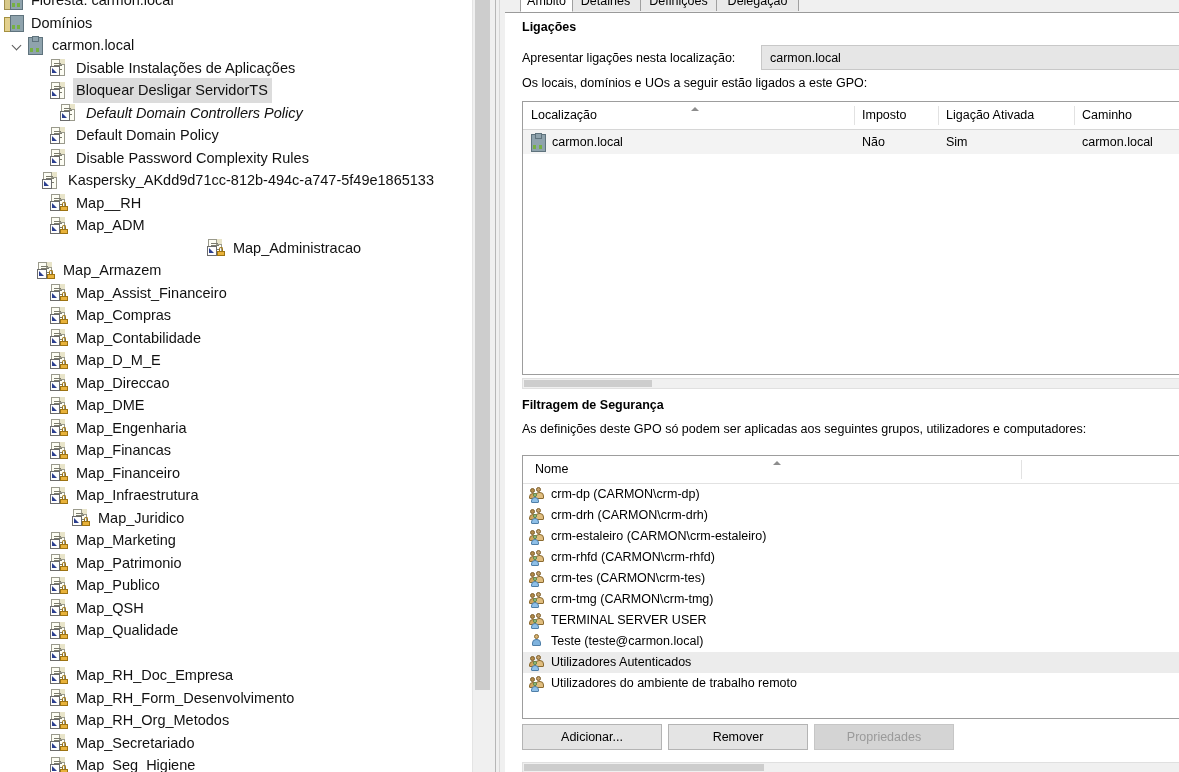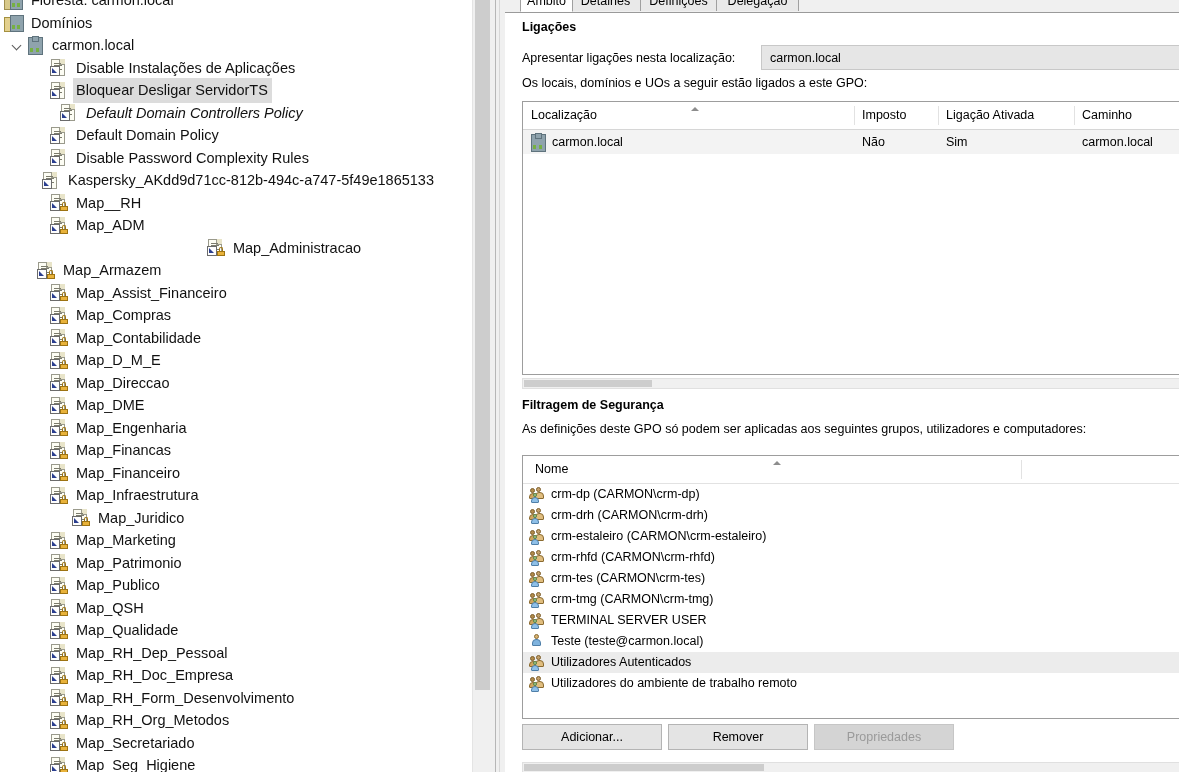--- a/index.html
+++ b/index.html
@@ -635,21 +635,20 @@
             <span class="gpo-line" style="top:5px;width:8px;"></span>
             <span class="gpo-line" style="top:7px;width:6px;"></span>
             <span class="gpo-line" style="top:9px;width:8px;"></span>
           </span>
           <span class="gpo-arrow"></span>
           <span class="lock">
             <span class="lock-shk"></span>
             <span class="lock-body"></span>
           </span>
         </span>
-        <span class="lbl">Map_RH_Dep_Pessoal</span>
       </div>
       <div class="tree-row" style="position:absolute;left:0;top:664px;width:472px;padding-left:50px;">
         <span class="ic ic-gpo">
           <span class="gpo-doc">
             <span class="gpo-fold"></span>
             <span class="gpo-line" style="top:3px;width:7px;"></span>
             <span class="gpo-line" style="top:5px;width:8px;"></span>
             <span class="gpo-line" style="top:7px;width:6px;"></span>
             <span class="gpo-line" style="top:9px;width:8px;"></span>
           </span>

